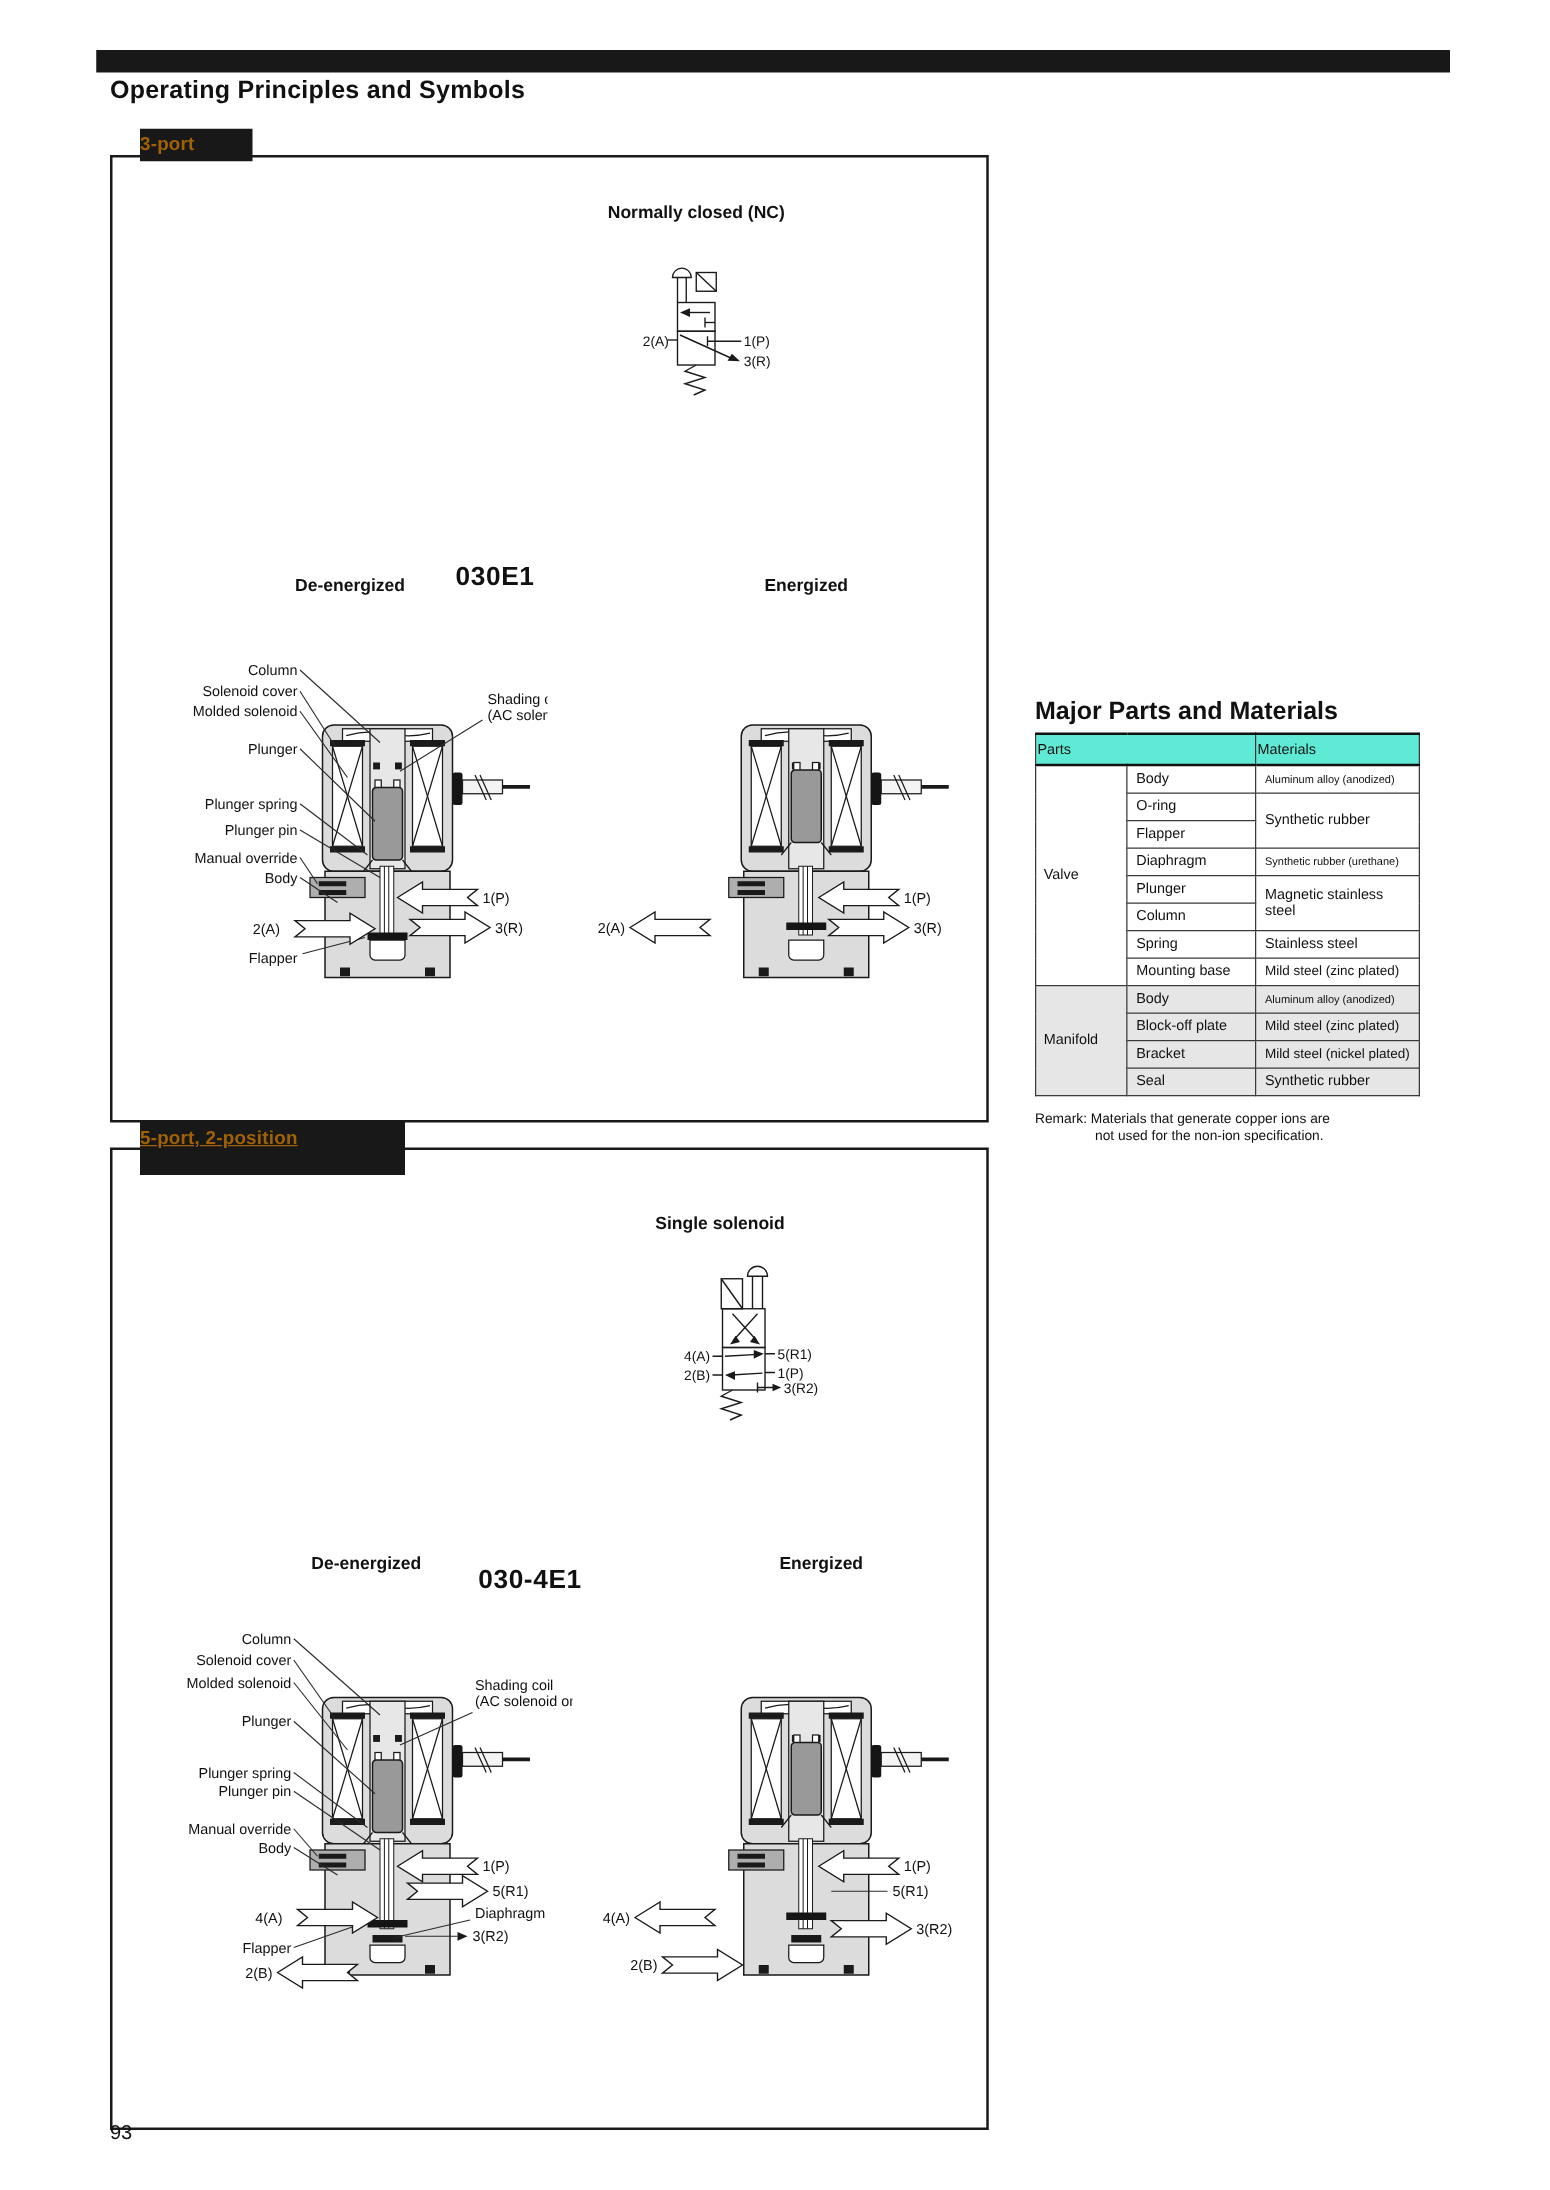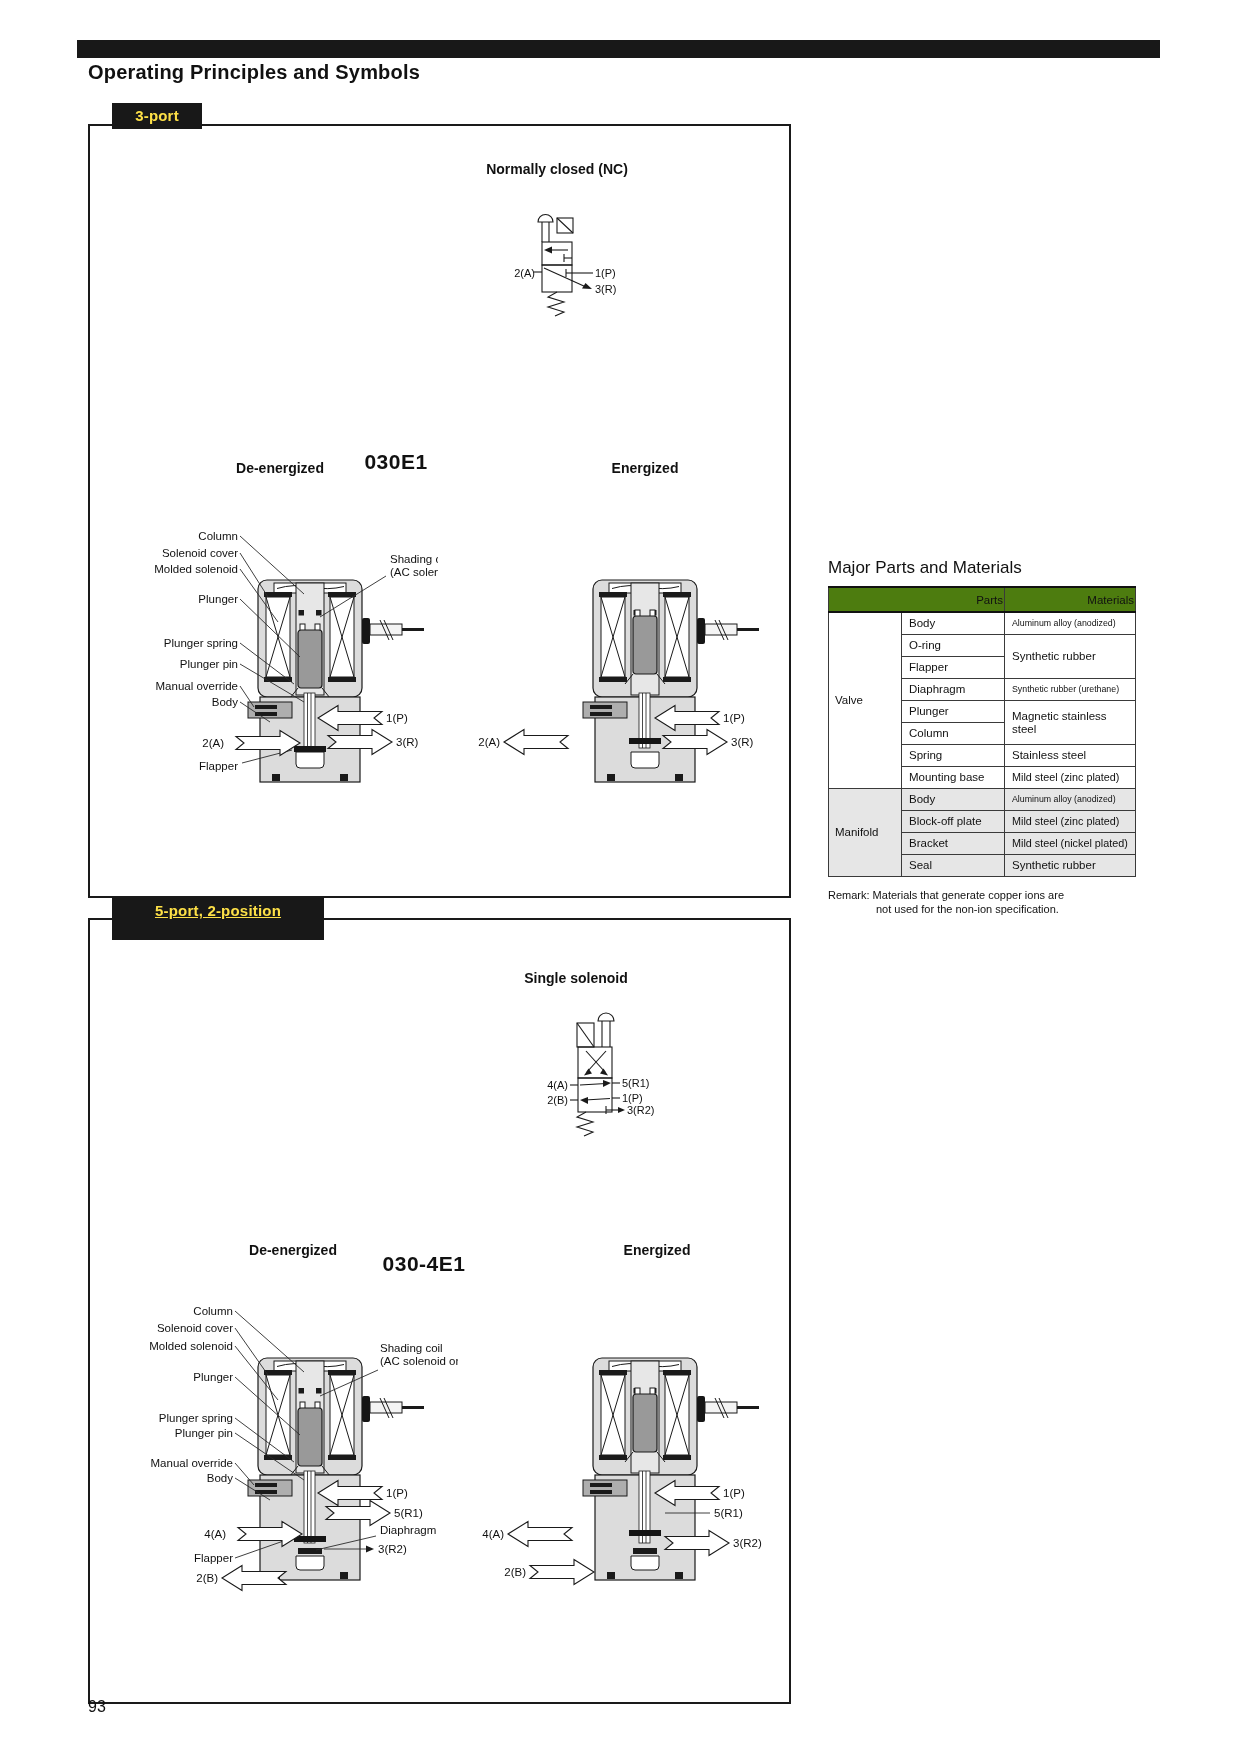--- a/index.html
+++ b/index.html
@@ -1,41 +1,41 @@
 <!DOCTYPE html>
 <html><head>
 <meta charset="utf-8">
 <style>
   html,body{margin:0;padding:0;background:#fff;}
   #page{position:relative;width:1240px;height:1752px;background:#fff;
         font-family:"Liberation Sans",sans-serif;color:#111;overflow:hidden;}
   .abs{position:absolute;}
   .bar{background:#181818;}
   .box{border:2px solid #1a1a1a;background:#fff;}
-  .tag{background:#181818;color:#fde047;font-weight:bold;font-size:15px;
-       text-align:center;letter-spacing:.2px;}
+  .tag{background:#181818;color:#a16207;font-weight:bold;font-size:15px;
+       letter-spacing:.2px;}
   .h1{font-size:20px;font-weight:bold;letter-spacing:.2px;}
-  .h2{font-size:17px;font-weight:normal;}
+  .h2{font-size:20px;font-weight:bold;}
   .bt{font-size:14px;font-weight:bold;text-align:center;}
   .model{font-size:21px;font-weight:bold;text-align:center;letter-spacing:.5px;margin-top:36px;}
   .pgnum{font-size:16px;}
   svg text{font-family:"Liberation Sans",sans-serif;fill:#111;}
   text.t{font-size:11.5px;}
   text.te{font-size:11.5px;text-anchor:end;}
   text.ts{font-size:11px;}
   text.tse{font-size:11px;text-anchor:end;}
   .ld{stroke:#2a2a2a;stroke-width:0.9;fill:none;}
   .sy{stroke:#1a1a1a;stroke-width:1.1;fill:none;}
   .arw{fill:#fff;stroke:#1a1a1a;stroke-width:1.1;}
   .gb{fill:#dcdcdc;stroke:#1a1a1a;stroke-width:1.2;}
   
   table.mat{border-collapse:collapse;table-layout:fixed;width:307px;
             border-top:2.5px solid #111;border-bottom:1.5px solid #111;font-size:11.5px;}
-  table.mat th{background:#4d7c0f;font-weight:normal;border:1px solid #3a3a3a;
-               border-top:none;border-bottom:2.5px solid #111;height:21px;text-align:right;}
+  table.mat th{background:#5eead4;font-weight:normal;border:1px solid #3a3a3a;
+               border-top:none;border-bottom:2.5px solid #111;height:21px;text-align:left;}
   table.mat td{border:1px solid #3a3a3a;height:21px;padding:0 4px 0 7px;
                white-space:normal;line-height:1.05;}
   table.mat td.grp{vertical-align:middle;padding-left:6px;}
   table.mat td.sm{font-size:8.8px;}
   table.mat td.md{font-size:10.8px;}
   tr.mf td{background:#e6e6e6;}
 </style>
 </head>
 <body>
 

